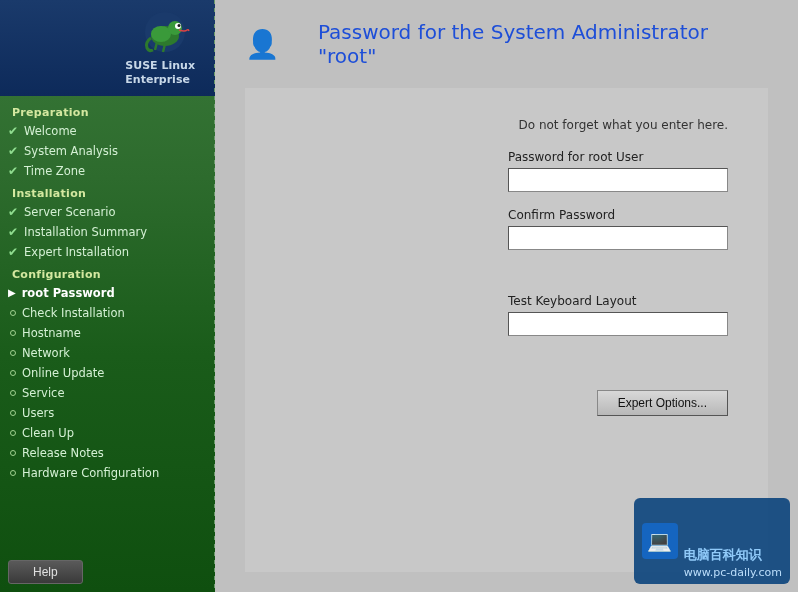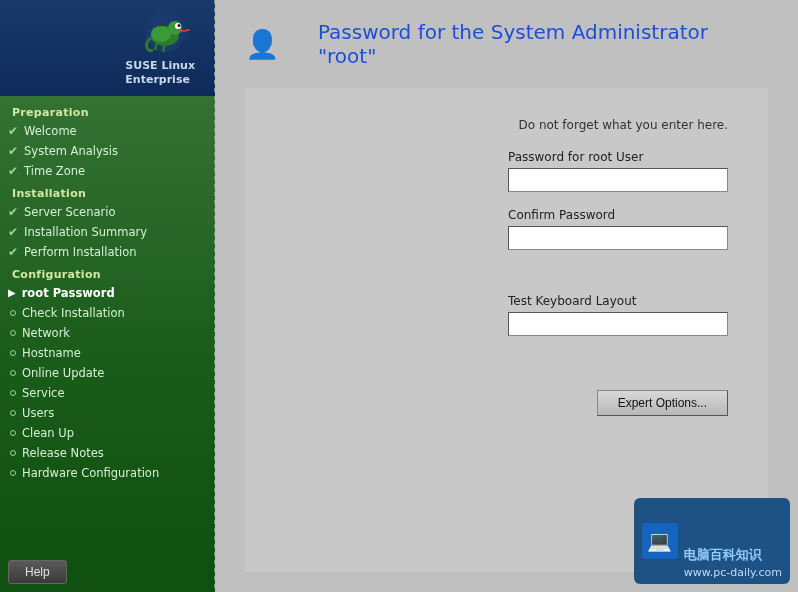--- a/index.html
+++ b/index.html
@@ -137,21 +137,21 @@
 
     .sidebar-bottom {
       padding: 8px;
     }
 
     .help-button {
       background: linear-gradient(180deg, #5a5a5a, #3a3a3a);
       color: #e0e0e0;
       border: 1px solid #666;
       border-radius: 3px;
-      padding: 4px 16px;
+      padding: 4px 24px;
       font-size: 12px;
       cursor: pointer;
     }
 
     
     .content-area {
       flex: 1;
       background: #c0c0c0;
       display: flex;
       flex-direction: column;
@@ -304,39 +304,39 @@
       <div class="nav-item">
         <span class="nav-check">✔</span>
         <span>Server Scenario</span>
       </div>
       <div class="nav-item">
         <span class="nav-check">✔</span>
         <span>Installation Summary</span>
       </div>
       <div class="nav-item">
         <span class="nav-check">✔</span>
-        <span>Perform Installation</span>
+        <span>Expert Installation</span>
       </div>
 
       <div class="nav-section-label">Configuration</div>
       <div class="nav-item active">
         <span class="nav-arrow">▶</span>
         <span>root Password</span>
       </div>
       <div class="nav-item">
         <span class="nav-dot"></span>
         <span>Check Installation</span>
       </div>
       <div class="nav-item">
         <span class="nav-dot"></span>
+        <span>Hostname</span>
+      </div>
+      <div class="nav-item">
+        <span class="nav-dot"></span>
         <span>Network</span>
-      </div>
-      <div class="nav-item">
-        <span class="nav-dot"></span>
-        <span>Hostname</span>
       </div>
       <div class="nav-item">
         <span class="nav-dot"></span>
         <span>Online Update</span>
       </div>
       <div class="nav-item">
         <span class="nav-dot"></span>
         <span>Service</span>
       </div>
       <div class="nav-item">

